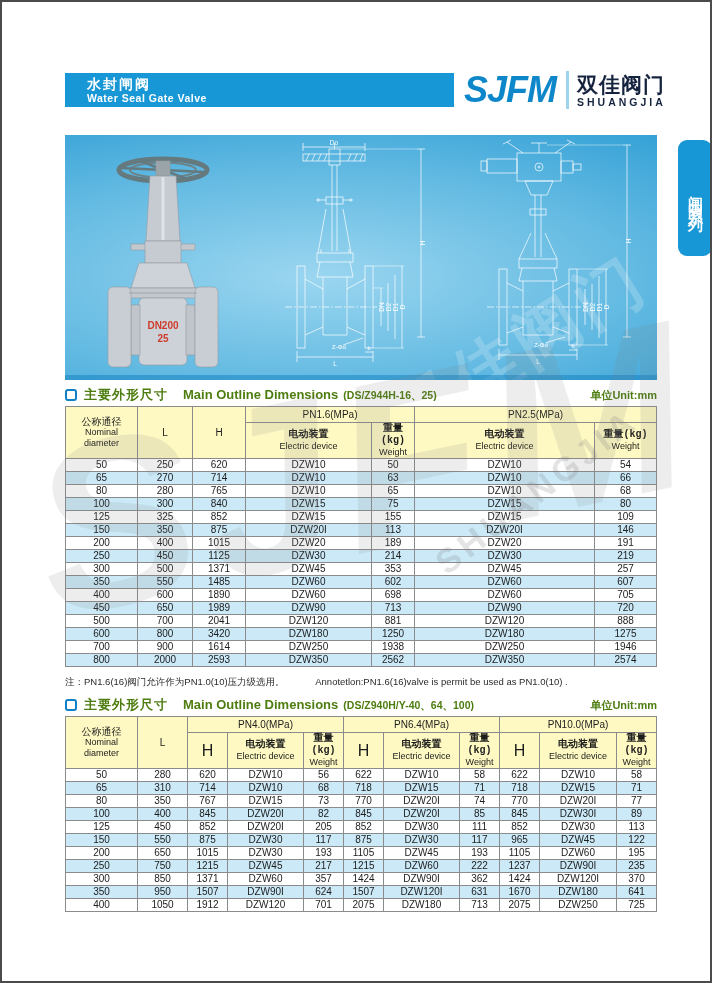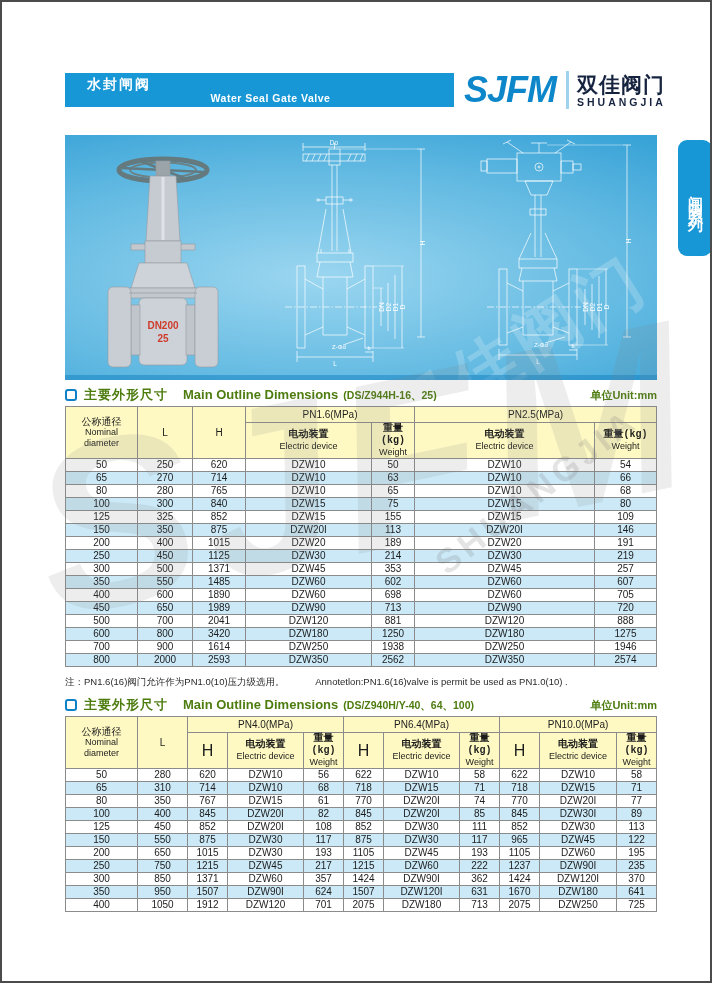--- a/index.html
+++ b/index.html
@@ -5,21 +5,21 @@
   * { margin:0; padding:0; box-sizing:border-box; }
   html,body { background:#ffffff; }
   body { font-family:"Liberation Sans", sans-serif; }
   .page { position:relative; width:712px; height:983px; background:#fff;
           border:2px solid #4b4b4b; overflow:hidden; }
 
   
   .header-bar { position:absolute; left:63px; top:71px; width:389px; height:34px;
                 background:#1797d6; color:#fff; padding:3px 0 0 22px; }
   .header-bar .t-cn { font-size:14px; font-weight:bold; letter-spacing:2px; line-height:16px; }
-  .header-bar .t-en { font-size:10.5px; font-weight:bold; letter-spacing:0.5px; line-height:12px;text-align:center; }
+  .header-bar .t-en { font-size:10.5px; font-weight:bold; letter-spacing:0.5px; line-height:12px; }
 
   .logo { position:absolute; left:462px; top:66px; height:44px; display:flex; align-items:center; }
   .logo .brand { font-size:36px; font-weight:900; font-style:italic; color:#0d87ca; letter-spacing:-1px; }
   .logo .sep { width:3px; height:38px; background:#9fd2ec; margin:0 8px 0 10px; }
   .logo .stack { display:flex; flex-direction:column; justify-content:center; }
   .logo .cn { font-size:21px; font-weight:bold; color:#16233f; line-height:23px; letter-spacing:1px; }
   .logo .en { font-size:10.5px; font-weight:bold; color:#16233f; letter-spacing:3px; }
 
   .side-tab { position:absolute; left:676px; top:138px; width:34px; height:116px;
               background:#1797d6; border-radius:9px; color:#fff; display:flex;
@@ -543,21 +543,21 @@
           <td>71</td>
           <td>718</td>
           <td>DZW15</td>
           <td>71</td>
         </tr>
         <tr>
           <td>80</td>
           <td>350</td>
           <td>767</td>
           <td>DZW15</td>
-          <td>61</td>
+          <td>73</td>
           <td>770</td>
           <td>DZW20I</td>
           <td>74</td>
           <td>770</td>
           <td>DZW20I</td>
           <td>77</td>
         </tr>
         <tr class="alt">
           <td>100</td>
           <td>400</td>
@@ -569,21 +569,21 @@
           <td>85</td>
           <td>845</td>
           <td>DZW30I</td>
           <td>89</td>
         </tr>
         <tr>
           <td>125</td>
           <td>450</td>
           <td>852</td>
           <td>DZW20I</td>
-          <td>108</td>
+          <td>205</td>
           <td>852</td>
           <td>DZW30</td>
           <td>111</td>
           <td>852</td>
           <td>DZW30</td>
           <td>113</td>
         </tr>
         <tr class="alt">
           <td>150</td>
           <td>550</td>

